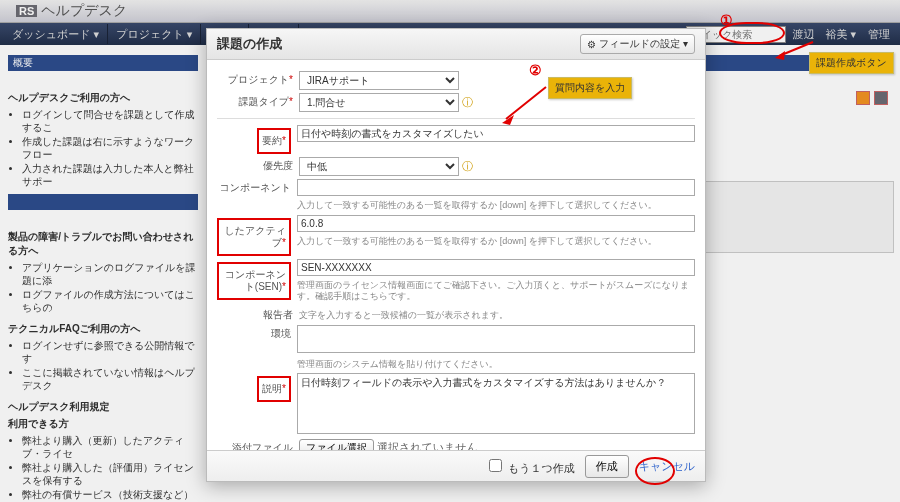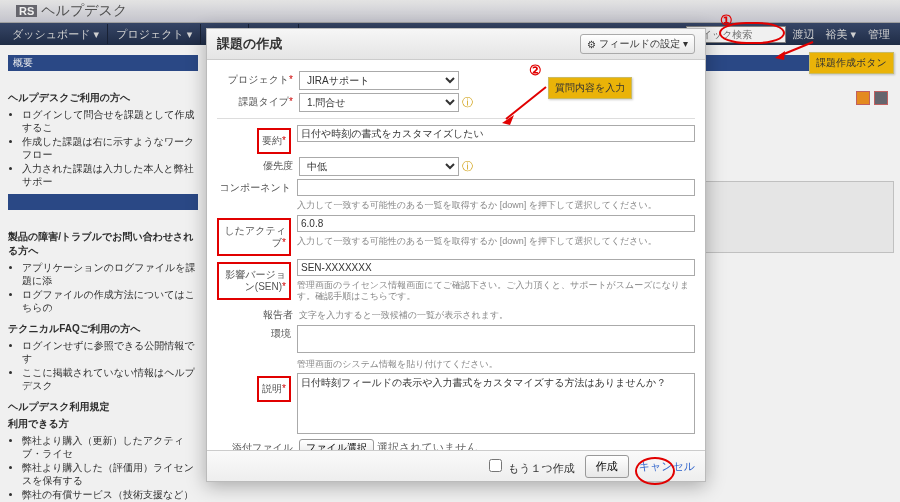--- a/index.html
+++ b/index.html
@@ -152,21 +152,21 @@
       </div>
     <div class="row">
         <div class="lab"><span>コンポーネント</span></div>
       <div class="ctl"><input type="text" class="wideinp" style=""><div class="hint">入力して一致する可能性のある一覧を取得するか [down] を押下して選択してください。</div></div>
       </div>
     <div class="row">
         <div class="lab"><span class="redbox"><span>したアクティブ</span><span class="req">*</span></span></div>
       <div class="ctl"><input type="text" class="wideinp" value="6.0.8" style=""><div class="hint">入力して一致する可能性のある一覧を取得するか [down] を押下して選択してください。</div></div>
       </div>
     <div class="row">
-        <div class="lab"><span class="redbox"><span>影響バージョン(SEN)</span><span class="req">*</span></span></div>
+        <div class="lab"><span class="redbox"><span>コンポーネント(SEN)</span><span class="req">*</span></span></div>
       <div class="ctl"><input type="text" class="wideinp" value="SEN-XXXXXXX" style=""><div class="hint"><span>管理画面のライセンス情報画面にてご確認下さい。ご入力頂くと、サポートがスムーズになります。確認手順はこちらです。</span></div></div>
       </div>
     <div class="row">
         <div class="lab"><span>報告者</span></div>
       <div class="ctl"><div class="hint">文字を入力すると一致候補の一覧が表示されます。</div></div>
       </div>
     <div class="row">
         <div class="lab"><span>環境</span></div>
       <div class="ctl"><textarea rows="2" style=""></textarea><div class="hint">管理画面のシステム情報を貼り付けてください。</div></div>
       </div>

